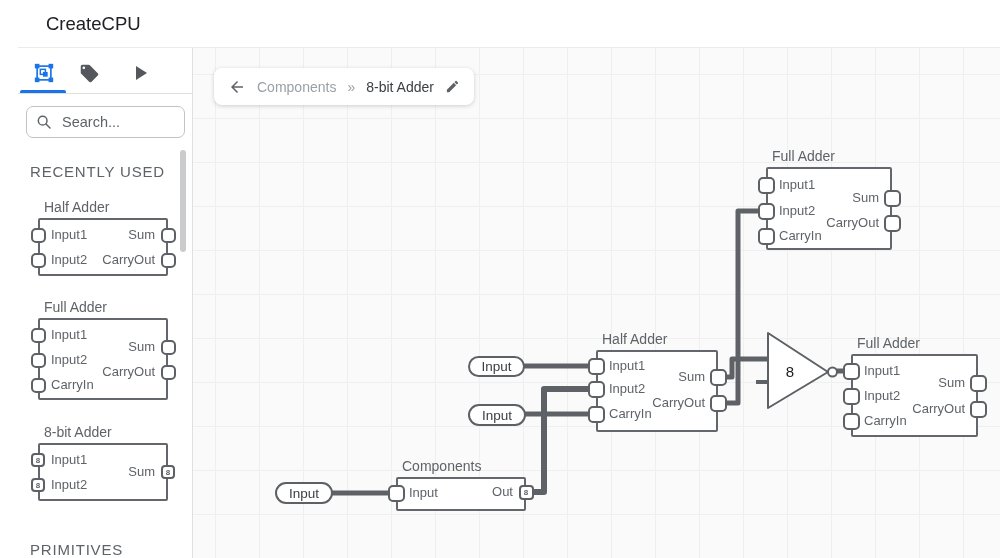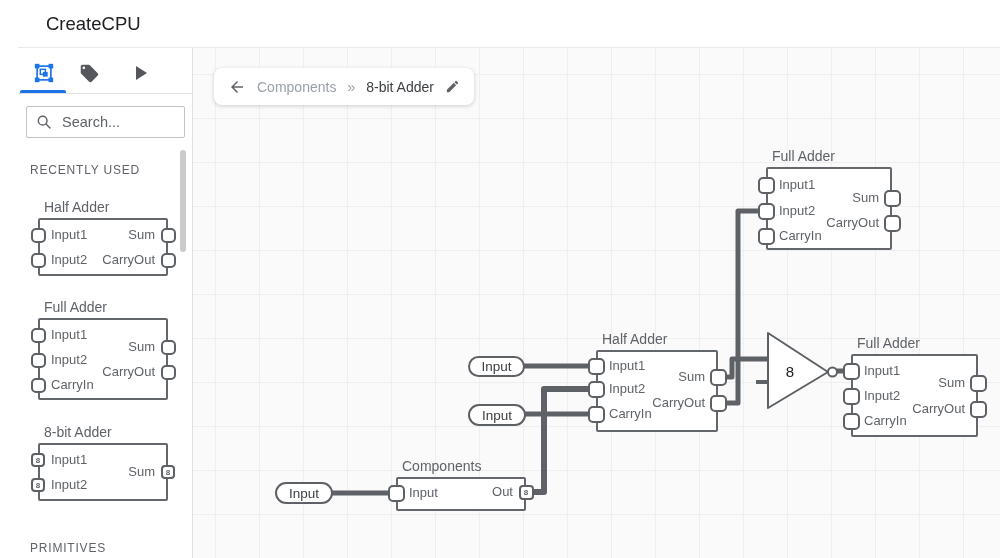--- a/index.html
+++ b/index.html
@@ -4,26 +4,26 @@
 <style>
   html,body{margin:0;padding:0;}
   body{width:1000px;height:558px;overflow:hidden;font-family:"Liberation Sans",sans-serif;background:#fff;}
   #stage{position:absolute;left:0;top:0;width:1000px;height:558px;margin-left:18px;}
   .header-bg{position:absolute;left:0;top:0;width:1000px;height:48px;background:#fff;border-bottom:1px solid #e8eaed;box-sizing:border-box;}
   .app-title{position:absolute;left:28px;top:13px;font-size:18.5px;color:#202124;}
   .sidebar-bg{position:absolute;left:0;top:48px;width:175px;height:510px;background:#fff;border-right:1px solid #e0e0e0;box-sizing:border-box;}
   .tabbar-line{position:absolute;left:0;top:93px;width:175px;height:1px;background:#e0e0e0;}
   .tab{position:absolute;top:56px;width:40px;height:34px;display:flex;align-items:center;justify-content:center;cursor:pointer;}
   .tab-underline{position:absolute;left:2px;top:90px;width:46px;height:3px;background:#1a73e8;border-radius:2px 2px 0 0;}
-  .search-box{position:absolute;left:8px;top:106px;width:159px;height:32px;border:1.5px solid #c0c3c7;border-radius:2px;box-sizing:border-box;display:flex;align-items:center;background:#fff;}
+  .search-box{position:absolute;left:8px;top:106px;width:159px;height:32px;border:1.5px solid #c0c3c7;border-radius:7px;box-sizing:border-box;display:flex;align-items:center;background:#fff;}
   .search-box svg{margin-left:9px;flex:none;}
   .search-input{border:none;outline:none;background:transparent;width:110px;margin-left:8px;font-size:14.5px;color:#3c4043;font-family:"Liberation Sans",sans-serif;}
   .search-input::placeholder{color:#5f6368;opacity:1;}
   .scroll-thumb{position:absolute;left:162px;top:150px;width:6px;height:102px;background:#c9cbcd;border-radius:3px;}
-  .section-label{position:absolute;left:12px;font-size:12px;font-weight:500;letter-spacing:.8px;color:#5f6368;white-space:nowrap;}
+  .section-label{position:absolute;left:12px;font-size:15px;font-weight:500;letter-spacing:.8px;color:#5f6368;white-space:nowrap;}
   .main-bg{position:absolute;left:175px;top:48px;width:825px;height:510px;background:#fafafa;
     background-image:linear-gradient(#efefef 1px,transparent 1px),linear-gradient(90deg,#efefef 1px,transparent 1px);
     background-size:44px 44px;background-position:22px 26px;}
   .breadcrumb{position:absolute;left:196px;top:68px;height:37px;background:#fff;border-radius:8px;box-shadow:0 1px 4px rgba(0,0,0,.18);display:flex;align-items:center;padding:0 14px;gap:11px;}
   .crumb-parent{font-size:14px;color:#9aa0a6;}
   .crumb-sep{font-size:14px;color:#9aa0a6;}
   .crumb-current{font-size:14px;color:#3c4043;font-weight:500;}
   #wires{position:absolute;left:0;top:0;width:1000px;height:558px;pointer-events:none;}
   .comp-box{position:absolute;background:#fff;border:2px solid #63666b;border-radius:2px;box-sizing:border-box;}
   .comp-title{position:absolute;font-size:14px;color:#5f6368;white-space:nowrap;}

